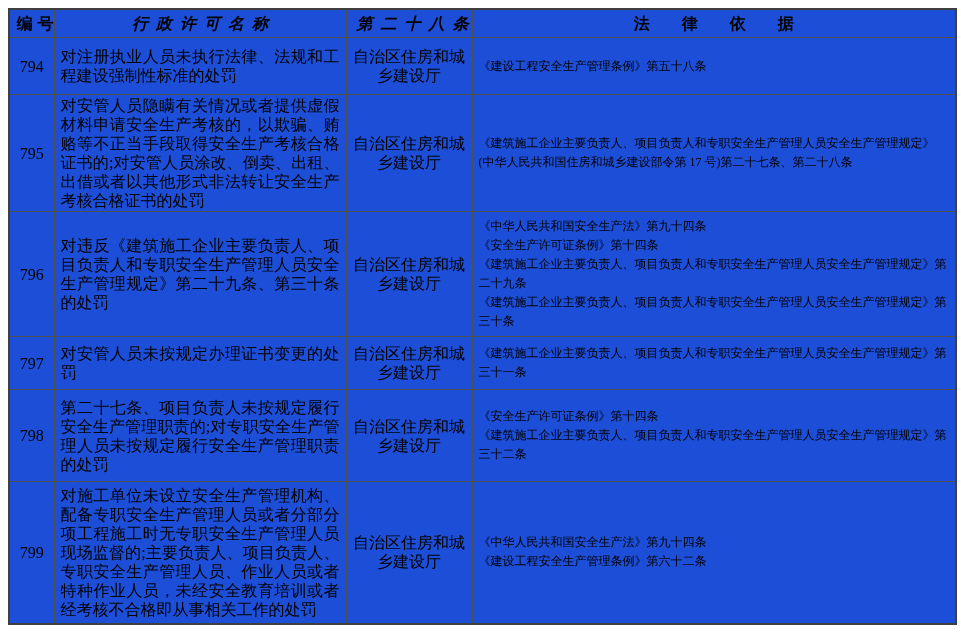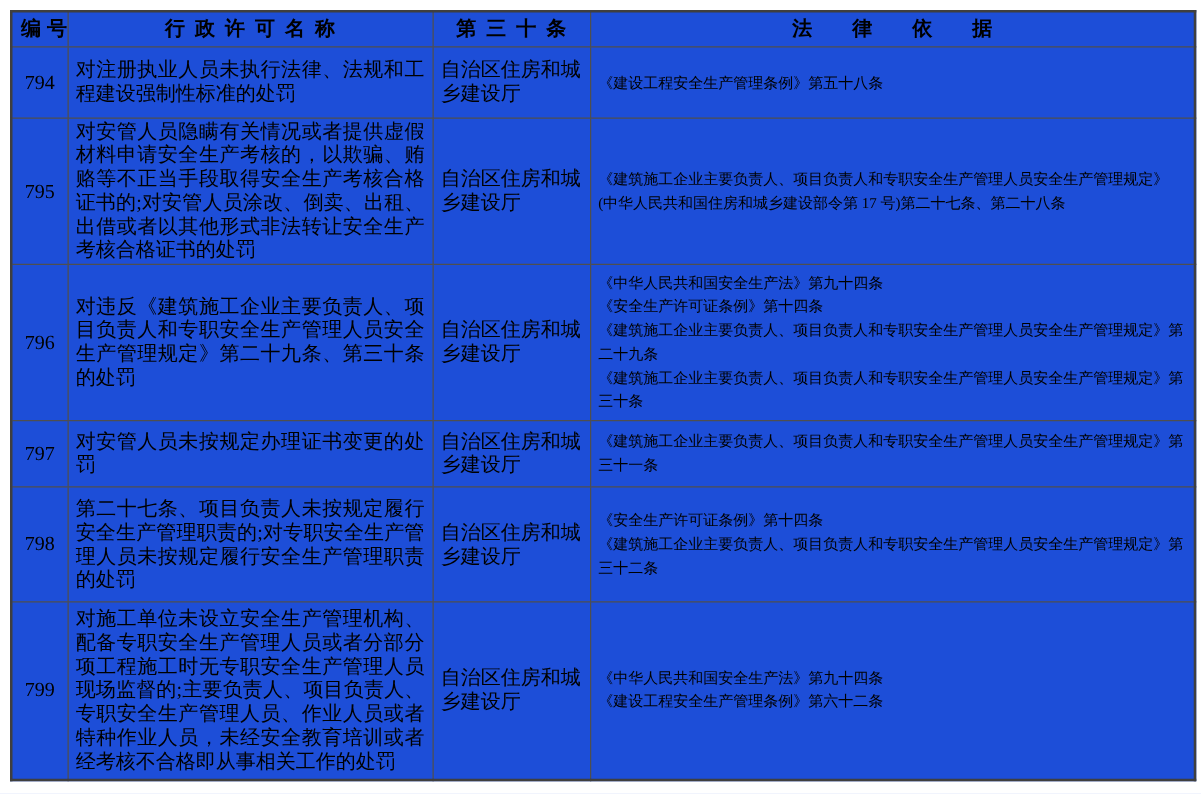--- a/index.html
+++ b/index.html
@@ -34,32 +34,32 @@
     word-break: normal;
   }
   thead th {
     height: 27px;
     padding: 0 2px;
     font-weight: bold;
     text-align: center;
     white-space: nowrap;
   }
   .sp-sm { letter-spacing: 0.3em; text-indent: 0.3em; }
-  .sp-md { letter-spacing: 0.5em; text-indent: 0.5em; }
+  .sp-md { letter-spacing: 0.5em; text-indent: 0.5em; font-style: italic; }
   .sp-lg { letter-spacing: 2.0em; text-indent: 2.0em; }
   td.col-id {
     text-align: center;
     padding: 0 2px;
   }
   td.col-name {
     text-align: justify;
     text-justify: inter-ideograph;
   }
   td.col-agency {
-    text-align: left;
+    text-align: center;
   }
   td.col-legal {
     text-align: left;
     font-size: 12px;
   }
   td.col-legal .legal-line {
     text-align: left;
   }
   
   tbody tr:nth-child(1) { height: 57px; margin-left: 44px; }
@@ -77,21 +77,21 @@
     <colgroup>
       <col style="width:45px">
       <col style="width:292px">
       <col style="width:126px">
       <col style="width:484px">
     </colgroup>
     <thead>
       <tr>
         <th class="sp-sm">编号</th>
         <th class="sp-md">行政许可名称</th>
-        <th class="sp-md">第三十条</th>
+        <th class="sp-md">第二十八条</th>
         <th class="sp-lg">法律依据</th>
       </tr>
     </thead>
     <tbody>
         <tr>
           <td class="col-id">794</td>
           <td class="col-name">对注册执业人员未执行法律、法规和工程建设强制性标准的处罚</td>
           <td class="col-agency">自治区住房和城乡建设厅</td>
           <td class="col-legal">
             <div class="legal-line">《建设工程安全生产管理条例》第五十八条</div>

